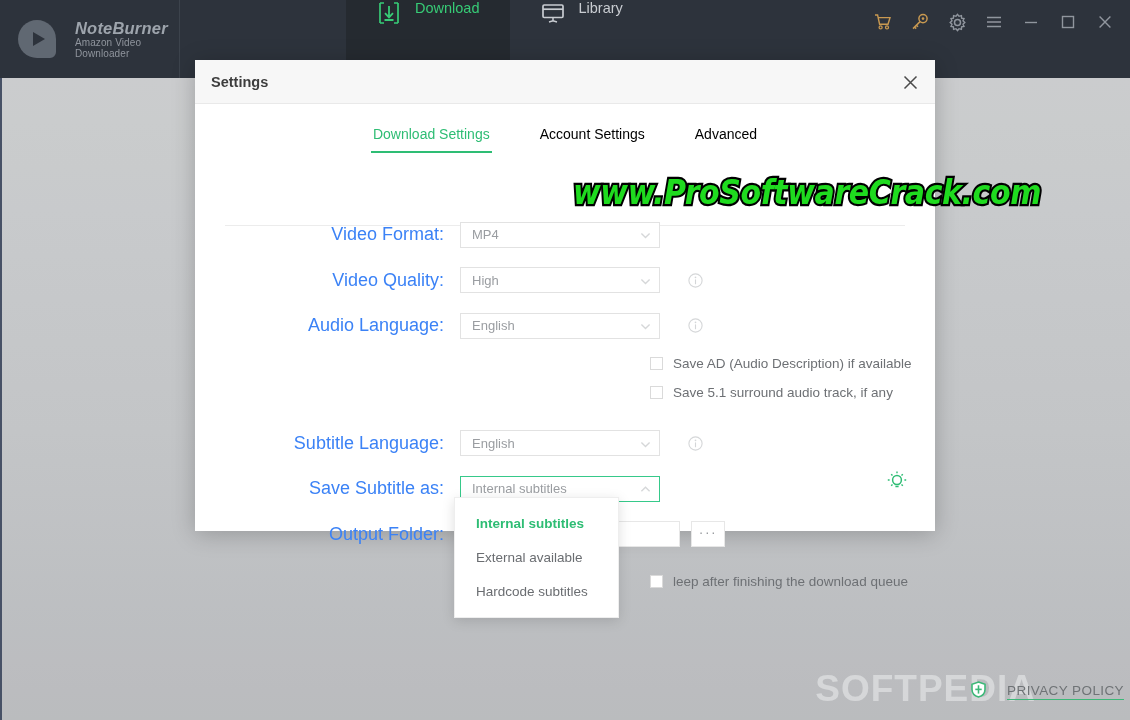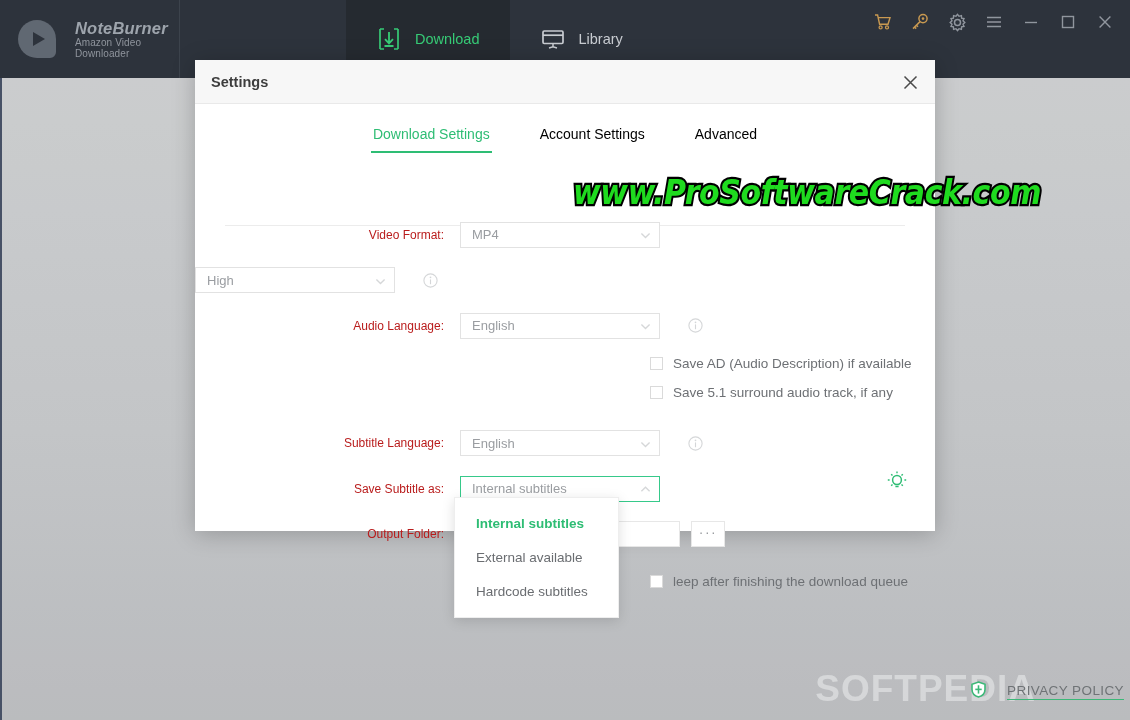--- a/index.html
+++ b/index.html
@@ -70,23 +70,23 @@
     margin-top: 0;
   }
 
   #nav {
     display: flex;
     height: 78px;
     margin-left: 166px;
   }
   .nav-tab {
     display: flex;
-    align-items: center;
+    align-items: flex-start;
     gap: 13px;
-    padding: 16px 30px;
+    padding: 0 30px;
     height: 78px;
     cursor: pointer;
     color: #c8ccd2;
     font-size: 14.5px;
   }
   .nav-tab.active {
     background: #1b2027;
     color: #2ecc71;
   }
   .nav-ico { display: flex; align-items: center; }
@@ -242,22 +242,22 @@
   .row {
     display: flex;
     align-items: center;
     height: 45.5px;
     padding-left: 0;
   }
   .row-label {
     width: 265px;
     text-align: right;
     padding-right: 16px;
-    font-size: 12px;
-    color: #b91c1c;
+    font-size: 18px;
+    color: #3b82f6;
     flex: none;
   }
   .select {
     width: 200px;
     height: 26px;
     border: 1px solid #e2e2e2;
     background: #fff;
     display: flex;
     align-items: center;
     padding: 0 8px 0 11px;
@@ -490,20 +490,21 @@
           <span class="val">MP4</span>
           <span class="chev">
             <svg width="11" height="11" viewBox="0 0 11 11">
                 <path d="M1.4 3.6 L5.5 7.6 L9.6 3.6" stroke="#b4b7ba" stroke-width="1.4" fill="none"></path>
               </svg>
           </span>
         </div>
       </div>
 
       <div class="row">
+        <div class="row-label">Video Quality:</div>
         <div class="select">
           <span class="val">High</span>
           <span class="chev">
             <svg width="11" height="11" viewBox="0 0 11 11">
                 <path d="M1.4 3.6 L5.5 7.6 L9.6 3.6" stroke="#b4b7ba" stroke-width="1.4" fill="none"></path>
               </svg>
           </span>
         </div>
         <span class="info-ico">
           <svg width="15" height="15" viewBox="0 0 15 15">

